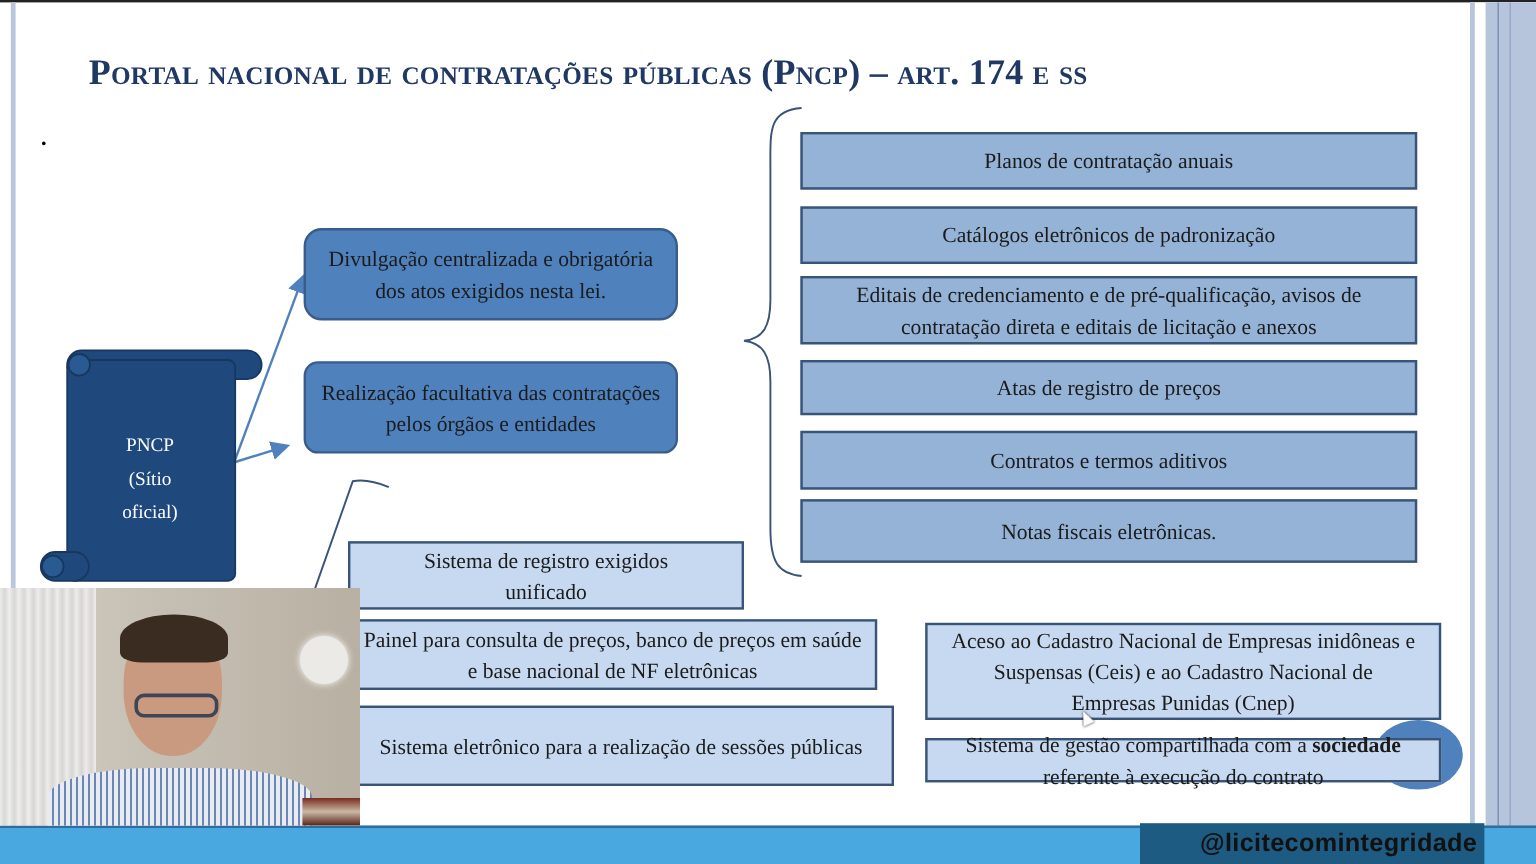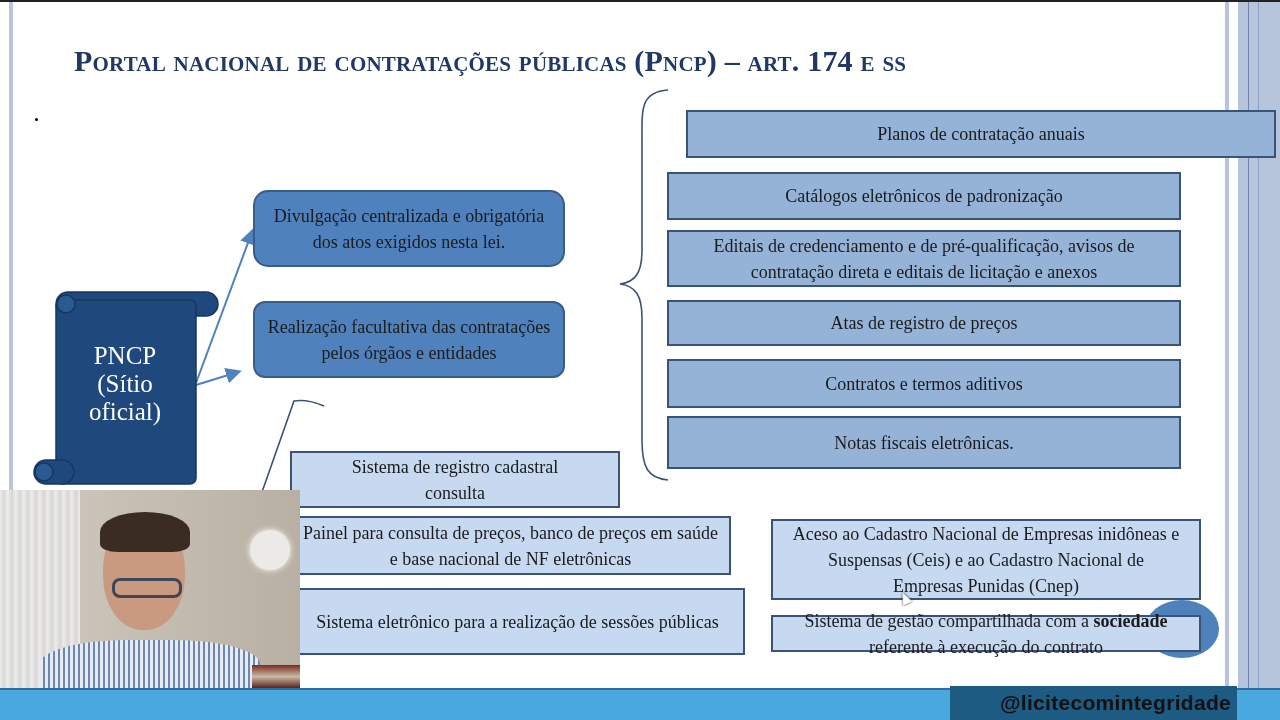--- a/index.html
+++ b/index.html
@@ -18,22 +18,22 @@
     position: absolute; left: 74px; top: 44px; width: 1100px;
     font-size: 30px; font-weight: bold; color: #1f3864;
     font-variant: small-caps; letter-spacing: 0.2px; white-space: nowrap;
   }
   .bullet-dot { position: absolute; left: 35px; top: 118px; width: 3px; height: 3px; border-radius: 50%; background: #000; }
 
   svg.connectors { position: absolute; left: 0; top: 0; width: 1280px; height: 720px; pointer-events: none; }
 
   .scroll-shape { position: absolute; left: 30px; top: 288px; width: 192px; height: 200px; }
   .scroll-text {
-    position: absolute; left: 56px; top: 342px; width: 138px; text-align: center;
-    color: #ffffff; font-size: 25px; line-height: 28px;
+    position: absolute; left: 56px; top: 358px; width: 138px; text-align: center;
+    color: #ffffff; font-size: 16px; line-height: 28px;
   }
 
   .box { position: absolute; display: flex; align-items: center; justify-content: center; text-align: center;
          font-size: 18px; line-height: 26px; color: #1b1b1b; padding: 0 8px; }
   .box-mid { background: #4f81bd; border: 2px solid #385d8a; border-radius: 12px; }
   .box-right { background: #95b3d7; border: 2px solid #3a5477; }
   .box-light { background: #c6d9f1; border: 2px solid #3a5477; }
 
   .circle-deco { position: absolute; left: 1145px; top: 600px; width: 74px; height: 58px; border-radius: 50%; background: #4f81bd; }
 
@@ -100,41 +100,41 @@
   <div>oficial)</div>
 </div>
 
 <div class="box box-mid" style="left:253px; top:190px; width:312px; height:77px;border-radius:15px;">
   <span>Divulgação centralizada e obrigatória dos atos exigidos nesta lei.</span>
 </div>
 <div class="box box-mid" style="left:253px; top:301px; width:312px; height:77px;">
   <span>Realização facultativa das contratações pelos órgãos e entidades</span>
 </div>
 
-<div class="box box-right" style="left:686px; top:110px; width:590px; height:48px;">
+<div class="box box-right" style="left:667px; top:110px; width:514px; height:48px;">
   <span>Planos de contratação anuais</span>
 </div>
 <div class="box box-right" style="left:667px; top:172px; width:514px; height:48px;">
   <span>Catálogos eletrônicos de padronização</span>
 </div>
 <div class="box box-right" style="left:667px; top:230px; width:514px; height:57px; padding:0 6px;">
   <span>Editais de credenciamento e de pré-qualificação, avisos de contratação direta e editais de licitação e anexos</span>
 </div>
 <div class="box box-right" style="left:667px; top:300px; width:514px; height:46px;">
   <span>Atas de registro de preços</span>
 </div>
 <div class="box box-right" style="left:667px; top:359px; width:514px; height:49px;">
   <span>Contratos e termos aditivos</span>
 </div>
 <div class="box box-right" style="left:667px; top:416px; width:514px; height:53px;">
   <span>Notas fiscais eletrônicas.</span>
 </div>
 
 <div class="box box-light" style="left:290px; top:451px; width:330px; height:57px; padding:0 40px;">
-  <span>Sistema de registro cadastral consulta</span>
+  <span>Sistema de registro exigidos unificado</span>
 </div>
 <div class="box box-light" style="left:290px; top:516px; width:441px; height:59px; padding:0 6px;justify-content:flex-end;">
   <span>Painel para consulta de preços, banco de preços em saúde e base nacional de NF eletrônicas</span>
 </div>
 <div class="box box-light" style="left:290px; top:588px; width:455px; height:67px; padding:0 20px;">
   <span>Sistema eletrônico para a realização de sessões públicas</span>
 </div>
 
 <div class="circle-deco"></div>
 

